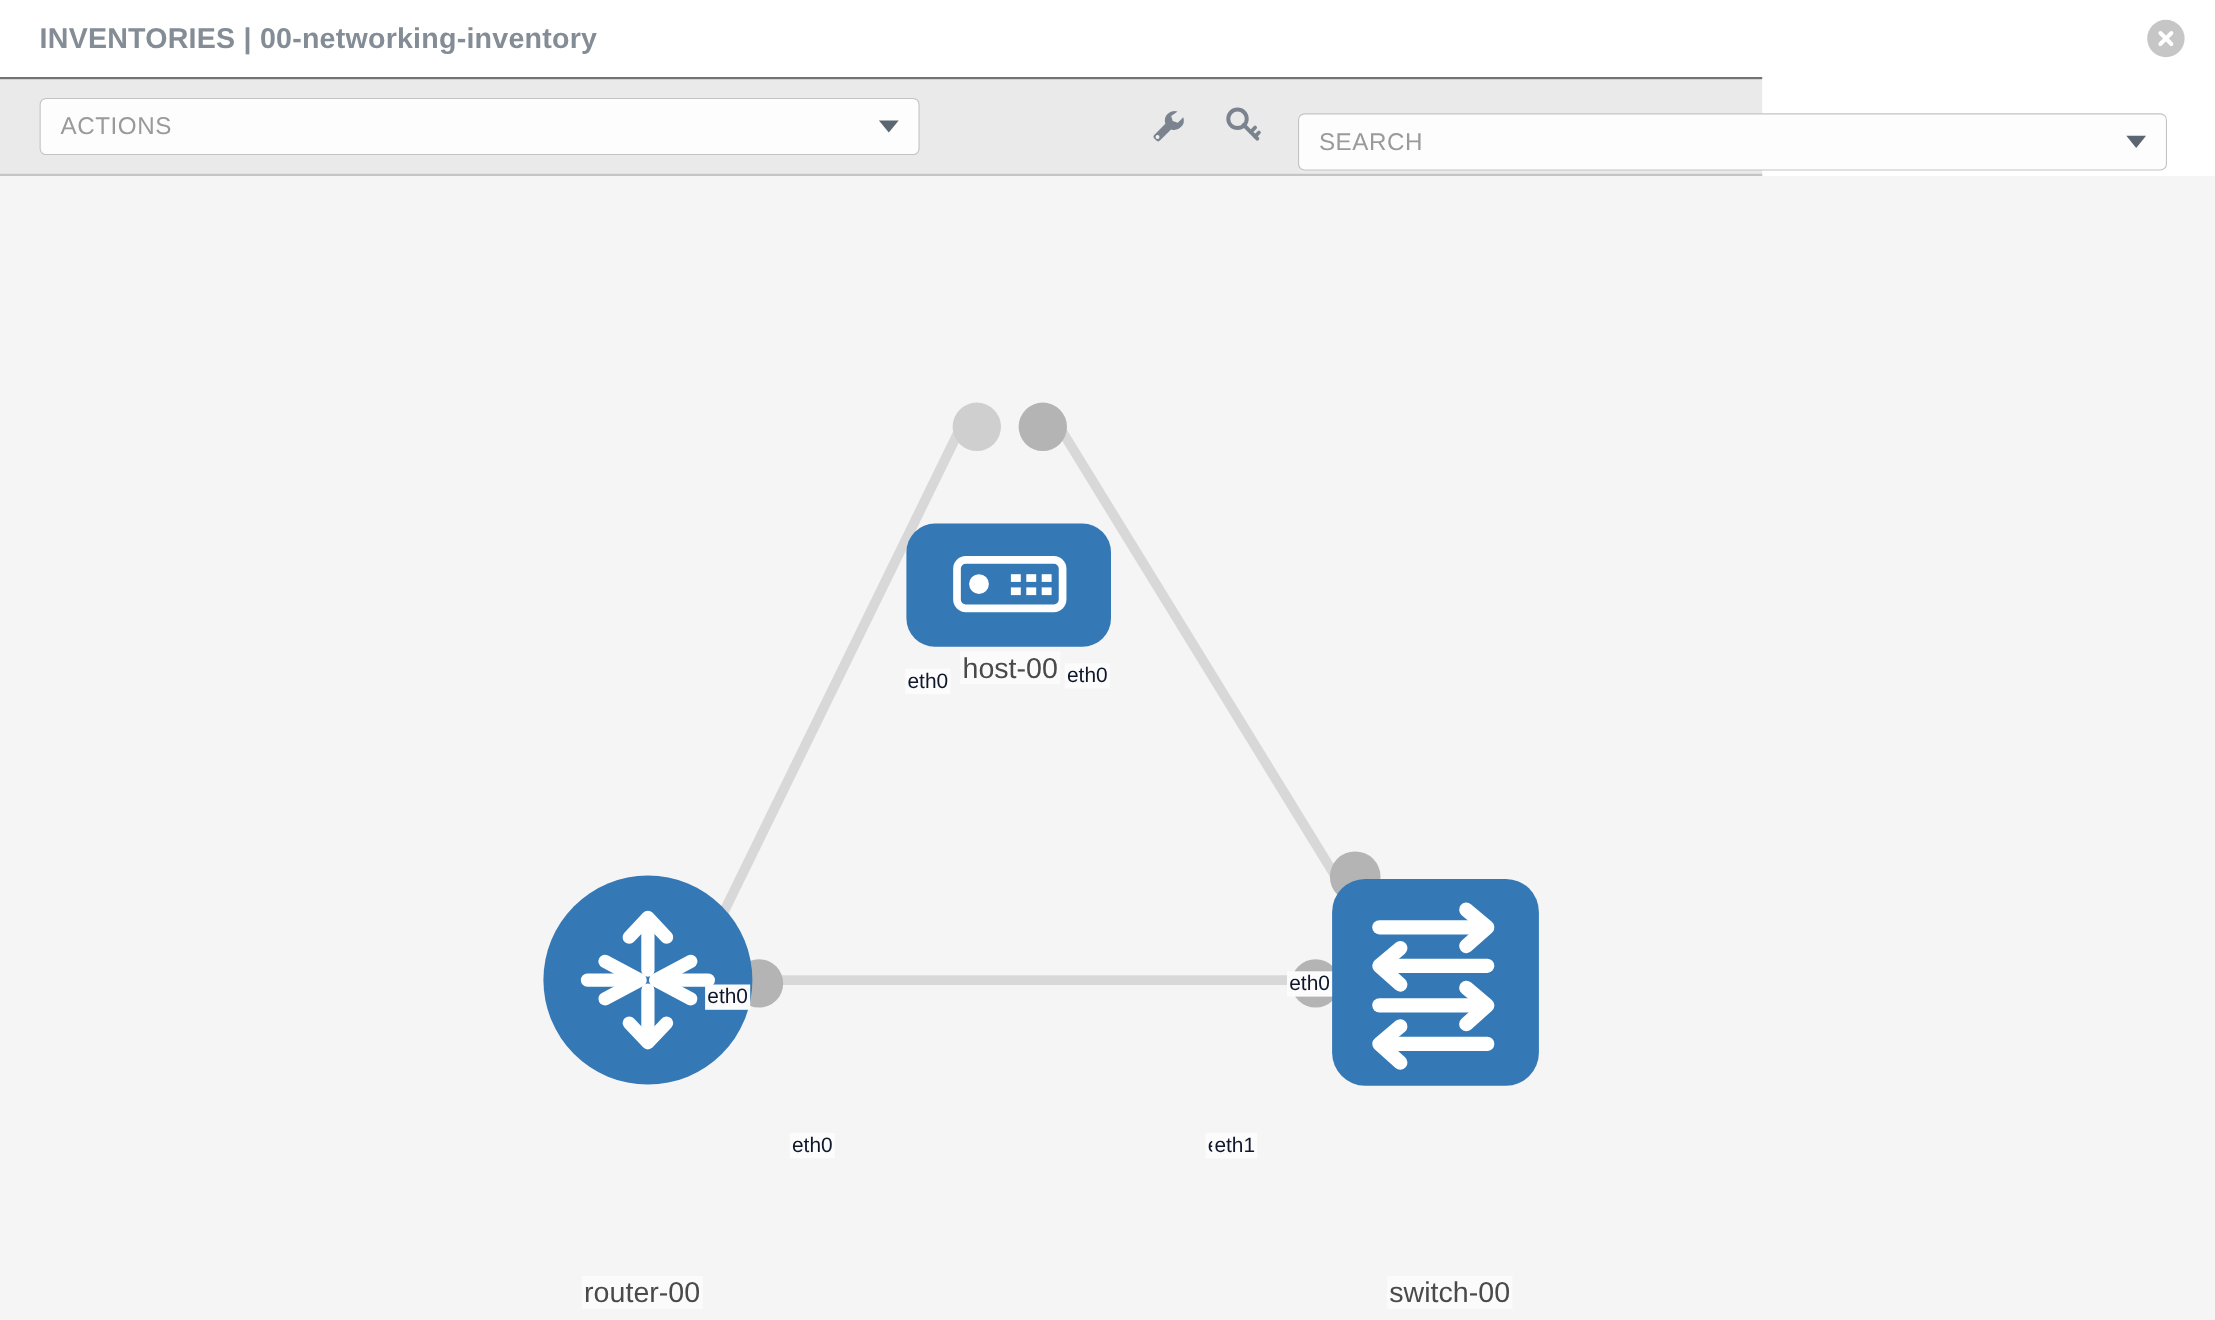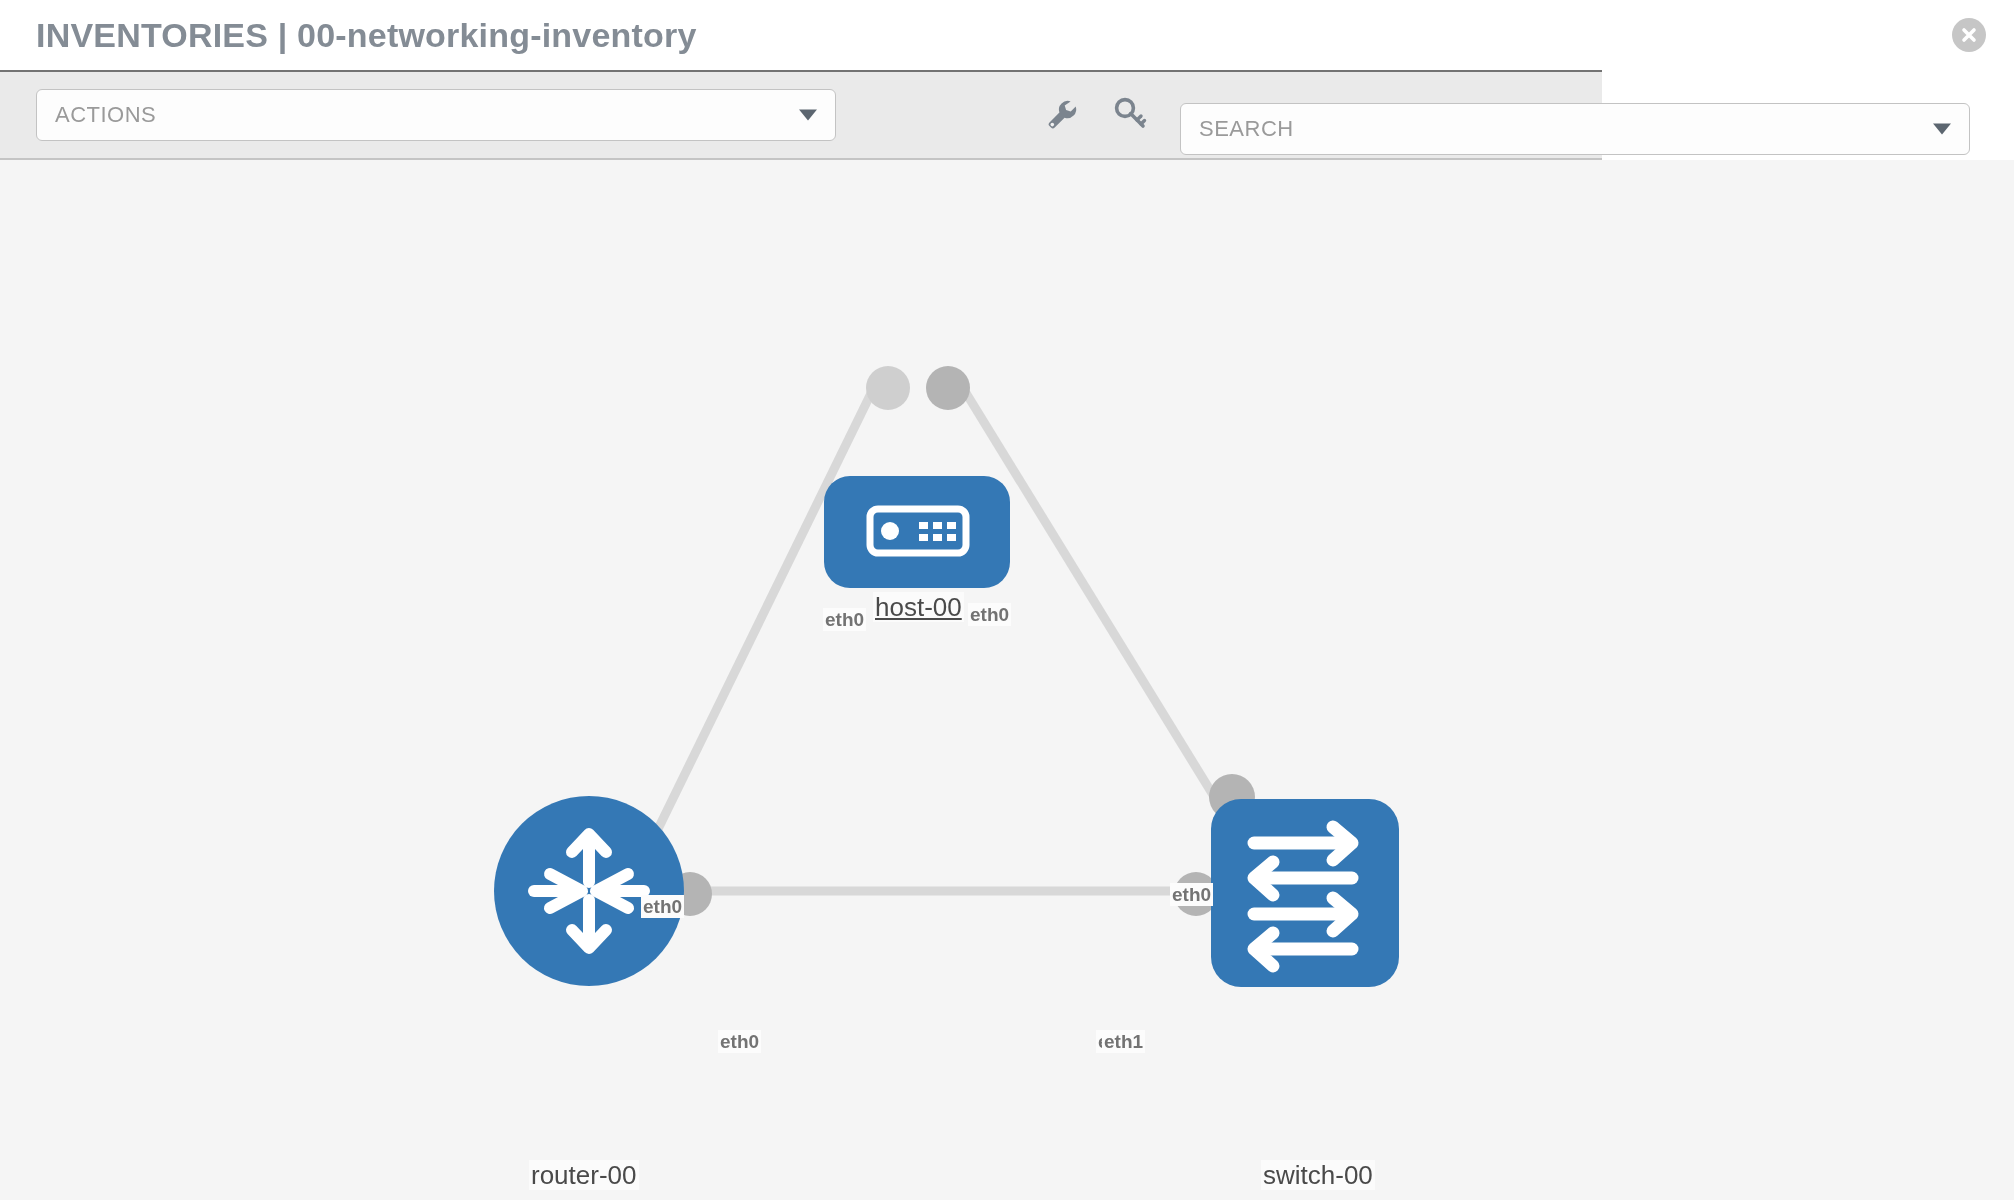--- a/index.html
+++ b/index.html
@@ -24,21 +24,21 @@
     position: absolute;
     left: 0; top: 0;
     width: 2014px;
     height: 70px;
     background: #ffffff;
     display: flex;
     align-items: center;
   }
   .header-title {
     margin-left: 36px;
-    font-size: 34px;
+    font-size: 26px;
     font-weight: bold;
     color: #848c95;
     letter-spacing: 0.2px;
     white-space: nowrap;
   }
   .close-btn {
     position: absolute;
     right: 28px;
     top: 18px;
     width: 34px;
@@ -126,26 +126,25 @@
     font-size: 26px;
     color: #4a4a4a;
     background: #fbfbfb;
     white-space: nowrap;
     padding: 0 2px;
     line-height: 30px;
   }
   .iface-label {
     position: absolute;
     font-size: 19px;
-    color: #737373;
+    color: #0f172a;
     background: #fcfcfc;
     white-space: nowrap;
     padding: 0 2px;
     line-height: 23px;
-    font-weight: bold;
   }
 
   
   .zoom-panel {
     position: absolute;
     left: 1622px;
     top: 1080px;
     width: 392px;
     height: 120px;
     background: #ffffff;
@@ -312,21 +311,21 @@
           <path d="M1352 718 L1256 718"></path>
           <path d="M1273 702 L1254 718 L1273 735"></path>
           <path d="M1254 754 L1350 754"></path>
           <path d="M1333 738 L1352 754 L1333 771"></path>
           <path d="M1352 789 L1256 789"></path>
           <path d="M1273 773 L1254 789 L1273 806"></path>
         </g>
       </g>
     </svg>
 
-    <div class="node-label" style="left:873px; top:432px;text-decoration:underline;">host-00</div>
+    <div class="node-label" style="left:873px; top:432px;">host-00</div>
     <div class="node-label" style="left:529px; top:1000px;">router-00</div>
     <div class="node-label" style="left:1245px; top:1000px;margin-left:16px;">switch-00</div>
 
     <div class="iface-label" style="left:823px; top:448px;">eth0</div>
     <div class="iface-label" style="left:968px; top:443px;">eth0</div>
     <div class="iface-label" style="left:641px; top:735px;">eth0</div>
     <div class="iface-label" style="left:1170px; top:723px;">eth0</div>
     <div class="iface-label" style="left:718px; top:870px;">eth0</div>
     <div class="iface-label" style="left:1096px; top:870px;">eth0</div>
     <div class="iface-label" style="left:1102px; top:870px;">eth1</div>

